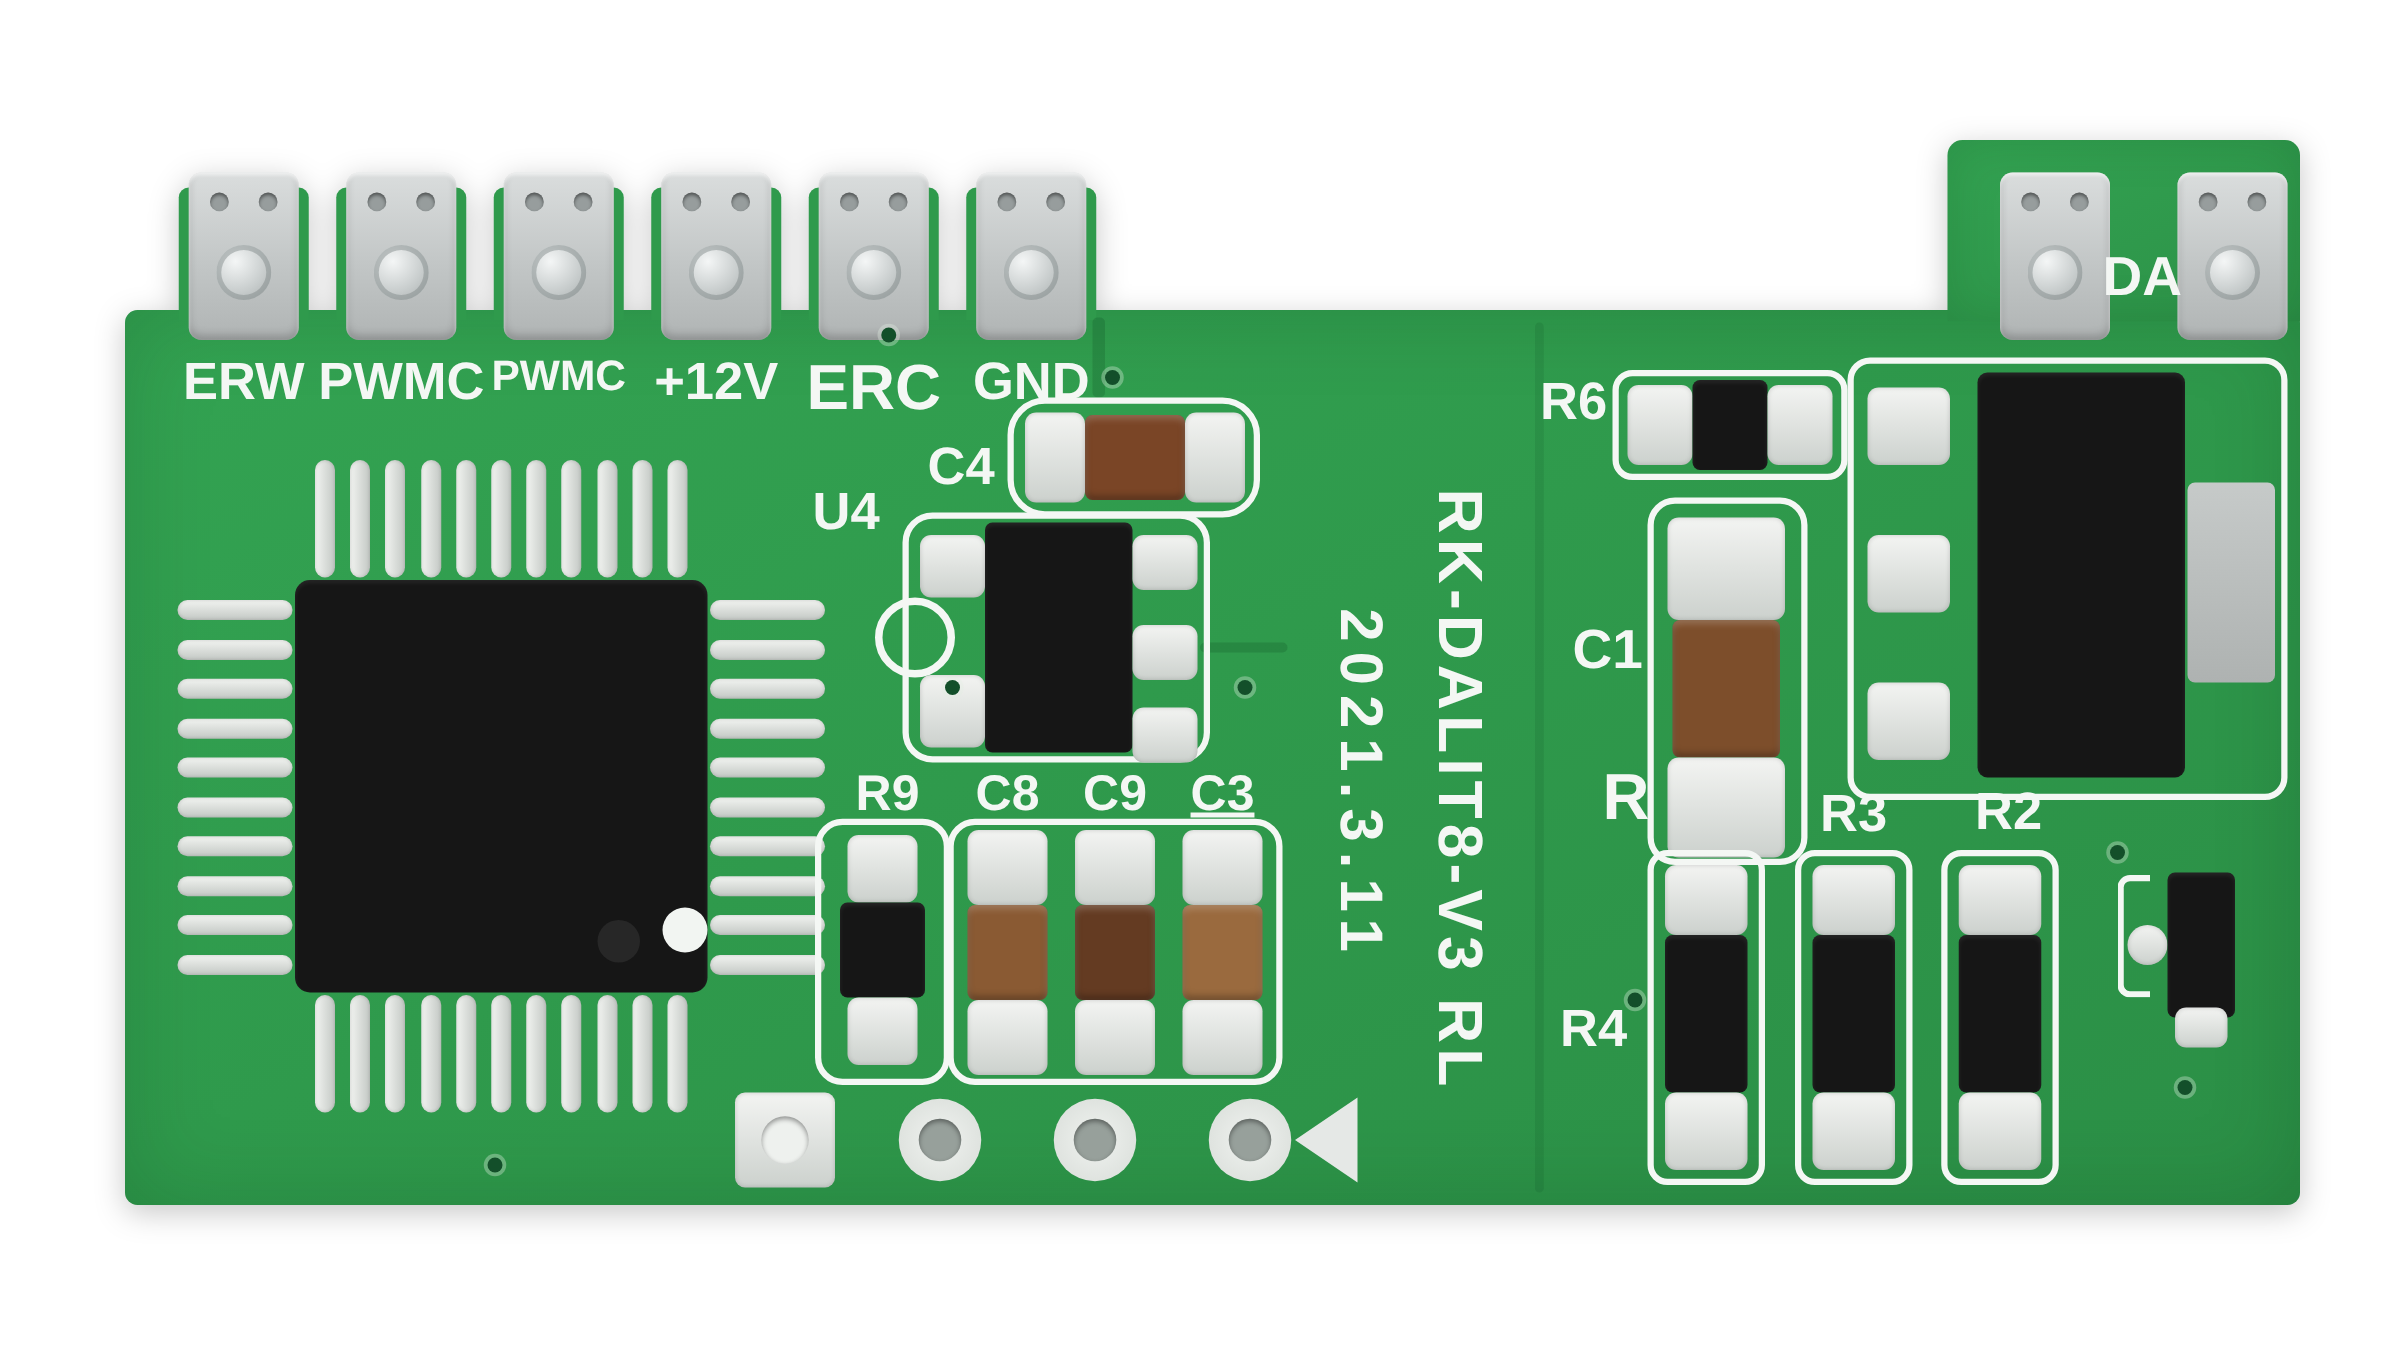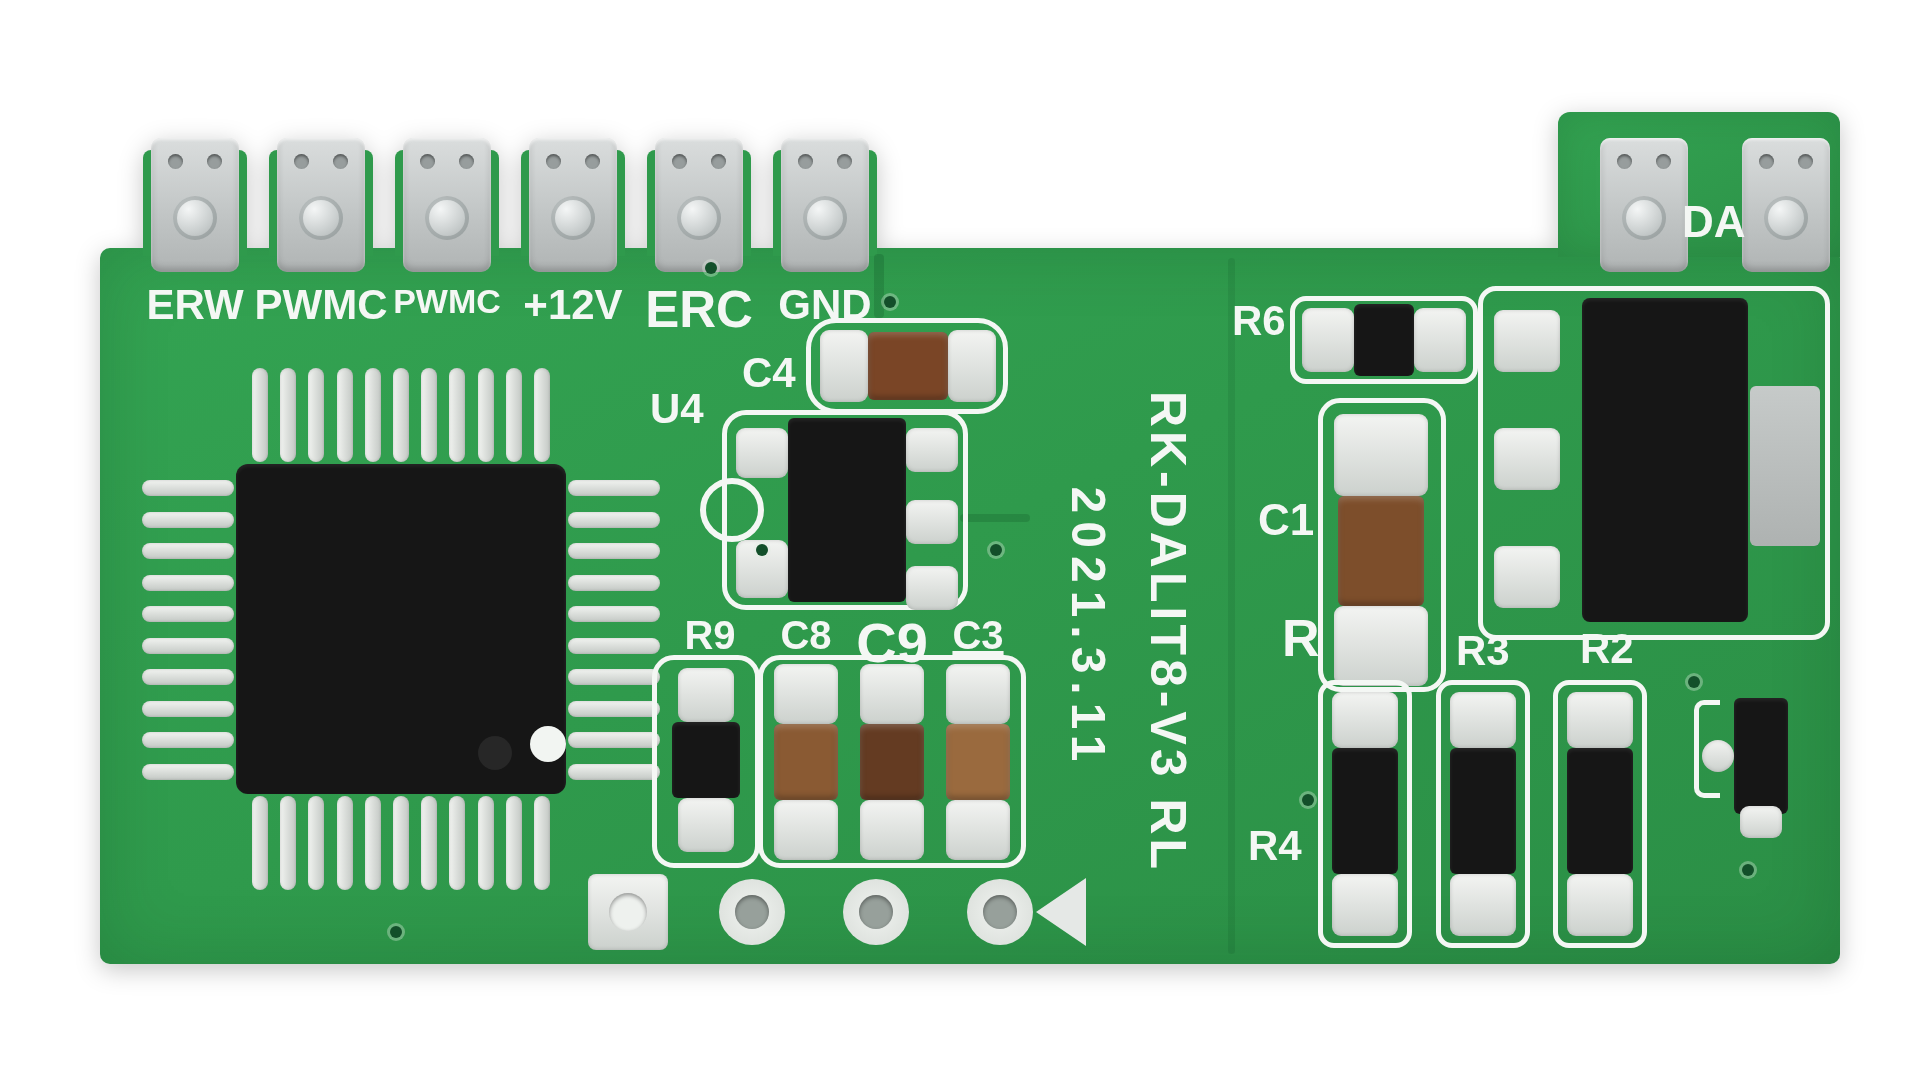--- a/index.html
+++ b/index.html
@@ -192,21 +192,21 @@
     <div class="abs padm" style="left:906px; top:566px; width:52px; height:44px;"></div>
 
     <div class="abs label" style="left:742px; top:352px; font-size:42px;">C4</div>
     <div class="abs silk" style="left:806px; top:318px; width:202px; height:96px; border-radius:30px;"></div>
     <div class="abs padm" style="left:820px; top:330px; width:48px; height:72px;"></div>
     <div class="abs capbody" style="left:868px; top:332px; width:80px; height:68px; background:#7a4526;"></div>
     <div class="abs padm" style="left:948px; top:330px; width:48px; height:72px;"></div>
 
     <div class="abs label cx" style="left:710px; top:615px; font-size:40px;">R9</div>
     <div class="abs label cx" style="left:806px; top:615px; font-size:40px;">C8</div>
-    <div class="abs label cx" style="left:892px; top:615px; font-size:56px;">C9</div>
+    <div class="abs label cx" style="left:892px; top:615px; font-size:40px;">C9</div>
     <div class="abs label cx" style="left:978px; top:615px; font-size:40px;text-decoration:underline;">C3</div>
 
     <div class="abs silk" style="left:652px; top:655px; width:108px; height:213px; border-radius:22px;"></div>
     <div class="abs padm" style="left:678px; top:668px; width:56px; height:54px;"></div>
     <div class="abs blackc" style="left:672px; top:722px; width:68px; height:76px;"></div>
     <div class="abs padm" style="left:678px; top:798px; width:56px; height:54px;"></div>
 
     <div class="abs silk" style="left:758px; top:655px; width:268px; height:213px; border-radius:22px;"></div>
     <div class="abs padm" style="left:774px; top:664px; width:64px; height:60px;"></div>
     <div class="abs capbody" style="left:774px; top:724px; width:64px; height:76px; background:#8a5a33;"></div>
@@ -236,21 +236,21 @@
 
     <div class="abs label" style="left:1258px; top:498px; font-size:44px;">C1</div>
     <div class="abs silk" style="left:1318px; top:398px; width:128px; height:294px; border-radius:22px;"></div>
     <div class="abs padm" style="left:1334px; top:414px; width:94px; height:82px;"></div>
     <div class="abs capbody" style="left:1338px; top:496px; width:86px; height:110px; background:#7d4e2b;"></div>
     <div class="abs padm" style="left:1334px; top:606px; width:94px; height:80px;"></div>
     <div class="abs label" style="left:1282px; top:612px; font-size:52px;">R</div>
 
     <div class="abs label" style="left:1456px; top:630px; font-size:42px;">R3</div>
     <div class="abs label" style="left:1580px; top:628px; font-size:42px;">R2</div>
-    <div class="abs label" style="left:1248px; top:825px; font-size:42px;">R4</div>
+    <div class="abs label" style="left:1248px; top:802px; font-size:42px;">R4</div>
 
     <div class="abs silk" style="left:1318px; top:680px; width:94px; height:268px; border-radius:16px;"></div>
     <div class="abs padm" style="left:1332px; top:692px; width:66px; height:56px;"></div>
     <div class="abs blackc" style="left:1332px; top:748px; width:66px; height:126px;"></div>
     <div class="abs padm" style="left:1332px; top:874px; width:66px; height:62px;"></div>
 
     <div class="abs silk" style="left:1436px; top:680px; width:94px; height:268px; border-radius:16px;"></div>
     <div class="abs padm" style="left:1450px; top:692px; width:66px; height:56px;"></div>
     <div class="abs blackc" style="left:1450px; top:748px; width:66px; height:126px;"></div>
     <div class="abs padm" style="left:1450px; top:874px; width:66px; height:62px;"></div>

